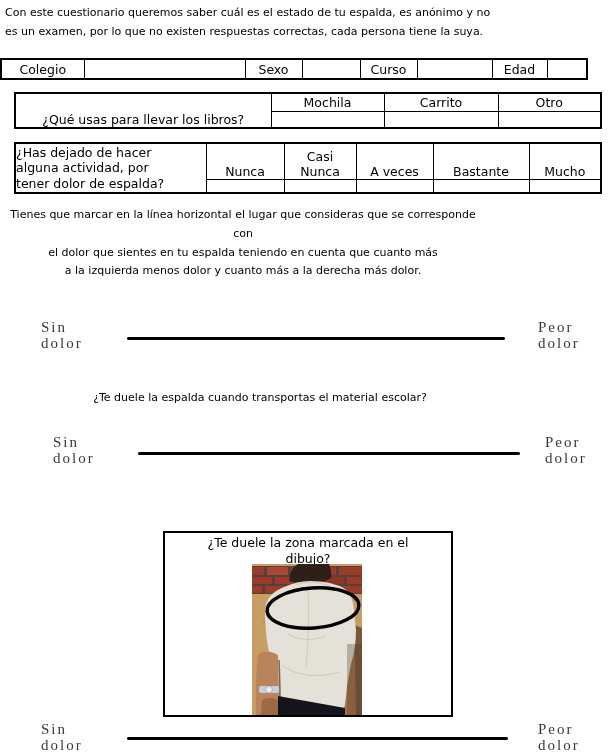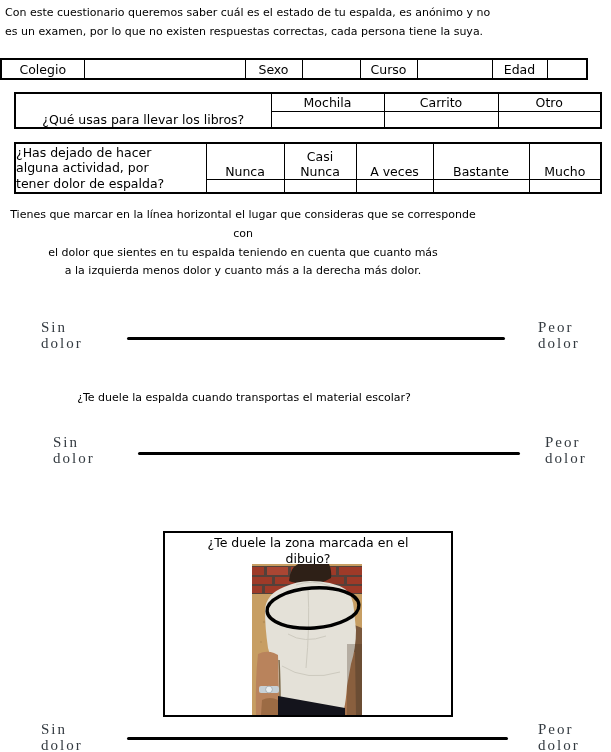--- a/index.html
+++ b/index.html
@@ -120,21 +120,21 @@
 el dolor que sientes en tu espalda teniendo en cuenta que cuanto más
 a la izquierda menos dolor y cuanto más a la derecha más dolor.</div>
 
 
   <div class="abs scale-label" style="left:41px; top:319px;">Sin
 dolor</div>
   <div class="abs scale-line" style="left:127px; top:337px; width:378px; height:3px;"></div>
   <div class="abs scale-label" style="left:538px; top:319px;">Peor
 dolor</div>
 
-  <div class="abs body-text center" style="left:0; top:389px; width:488px;">¿Te duele la espalda cuando transportas el material escolar?</div>
+  <div class="abs body-text center" style="left:16px; top:389px; width:488px;">¿Te duele la espalda cuando transportas el material escolar?</div>
 
   <div class="abs scale-label" style="left:53px; top:434px;">Sin
 dolor</div>
   <div class="abs scale-line" style="left:138px; top:452px; width:382px; height:2.5px;"></div>
   <div class="abs scale-label" style="left:545px; top:434px;">Peor
 dolor</div>
 
   <div class="abs figure-box" style="left:163px; top:514px; width:290px; height:186px;margin-top:17px;">
     <div class="figure-title pre center abs" style="left:0; top:2px; width:100%;">¿Te duele la zona marcada en el
 dibujo?</div>

